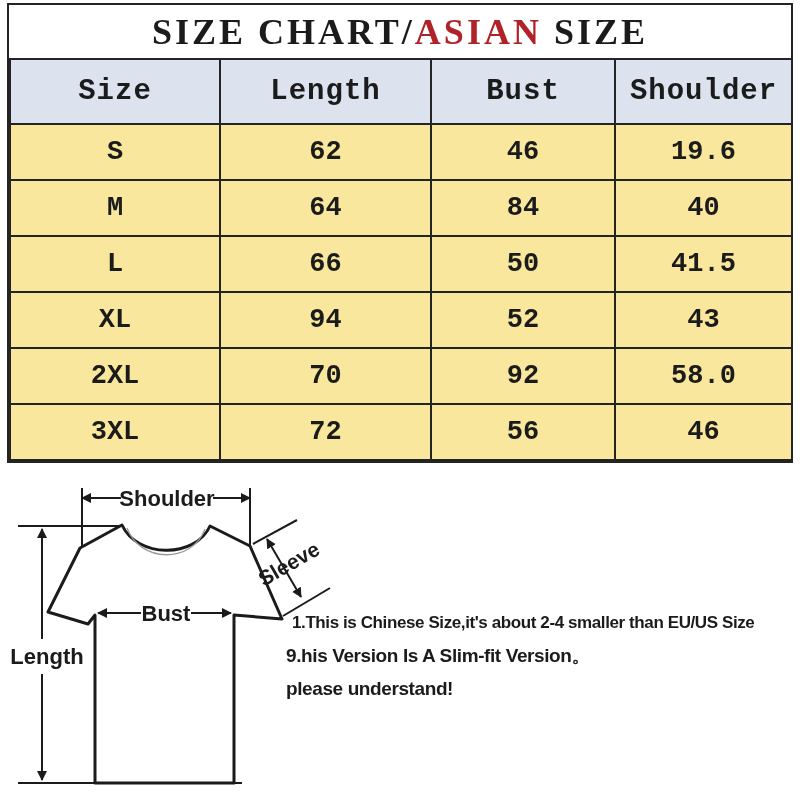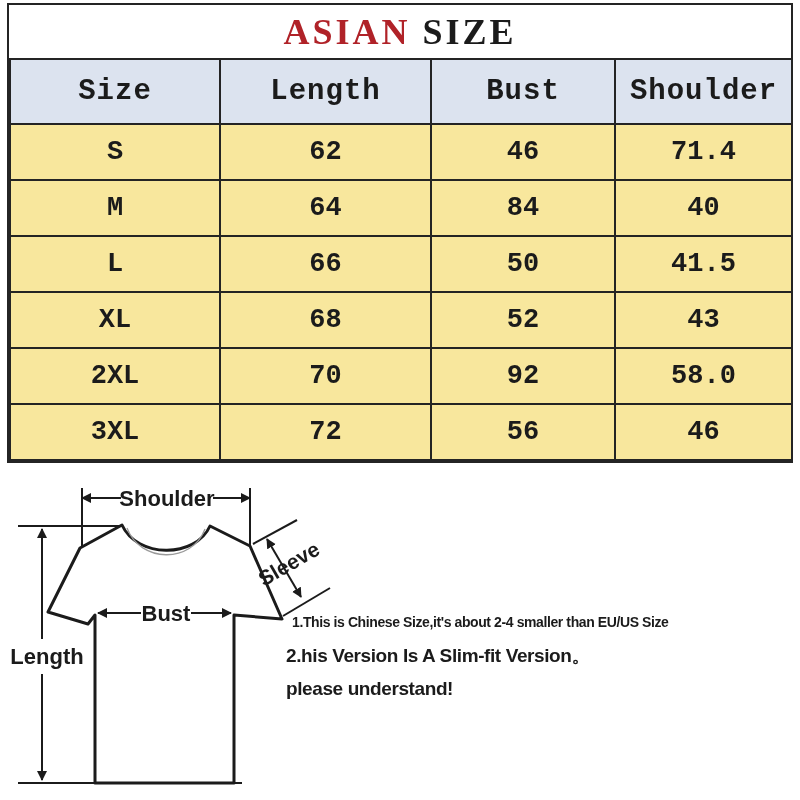--- a/index.html
+++ b/index.html
@@ -78,28 +78,28 @@
     width: 514px;
   }
   .note-line {
     font-weight: bold;
     font-size: 19px;
     letter-spacing: -0.4px;
     line-height: 33px;
     height: 33px;
     white-space: nowrap;
   }
-  .note-line.small { font-size: 14px; padding-left: 6px; }
+  .note-line.small { font-size: 17px; padding-left: 6px; }
 </style>
 </head>
 <body>
 
 <div class="chart-box">
   <div class="chart-title">
-    <span class="accent">ASIAN</span><span> SIZE</span>
+    <span>SIZE CHART/</span><span class="accent">ASIAN</span><span> SIZE</span>
   </div>
   <table class="size-table">
     <colgroup>
       <col style="width:210px">
         <col style="width:211px">
         <col style="width:184px">
         <col style="width:177px">
     </colgroup>
     <thead>
       <tr>
@@ -107,37 +107,37 @@
         <th>Length</th>
         <th>Bust</th>
         <th>Shoulder</th>
       </tr>
     </thead>
     <tbody>
       <tr>
         <td>S</td>
         <td>62</td>
         <td>46</td>
-        <td>71.4</td>
+        <td>19.6</td>
       </tr>
       <tr>
         <td>M</td>
         <td>64</td>
         <td>84</td>
         <td>40</td>
       </tr>
       <tr>
         <td>L</td>
         <td>66</td>
         <td>50</td>
         <td>41.5</td>
       </tr>
       <tr>
         <td>XL</td>
-        <td>68</td>
+        <td>94</td>
         <td>52</td>
         <td>43</td>
       </tr>
       <tr>
         <td>2XL</td>
         <td>70</td>
         <td>92</td>
         <td>58.0</td>
       </tr>
       <tr>
@@ -189,15 +189,15 @@
       <line x1="253" y1="68" x2="297" y2="44"></line>
       <line x1="283" y1="140" x2="330" y2="112"></line>
       <line x1="267" y1="63" x2="301" y2="121" marker-start="url(#ah)" marker-end="url(#ah)"></line>
     </g>
     <text x="289" y="95" text-anchor="middle" font-size="21" transform="rotate(-30 289 88)">Sleeve</text>
   </svg>
 </div>
 
 <div class="notes">
   <div class="note-line small">1.This is Chinese Size,it's about 2-4 smaller than EU/US Size</div>
-  <div class="note-line">2.his Version Is A Slim-fit Version。</div>
+  <div class="note-line">9.his Version Is A Slim-fit Version。</div>
   <div class="note-line">please understand!</div>
 </div>
 
 </body></html>

